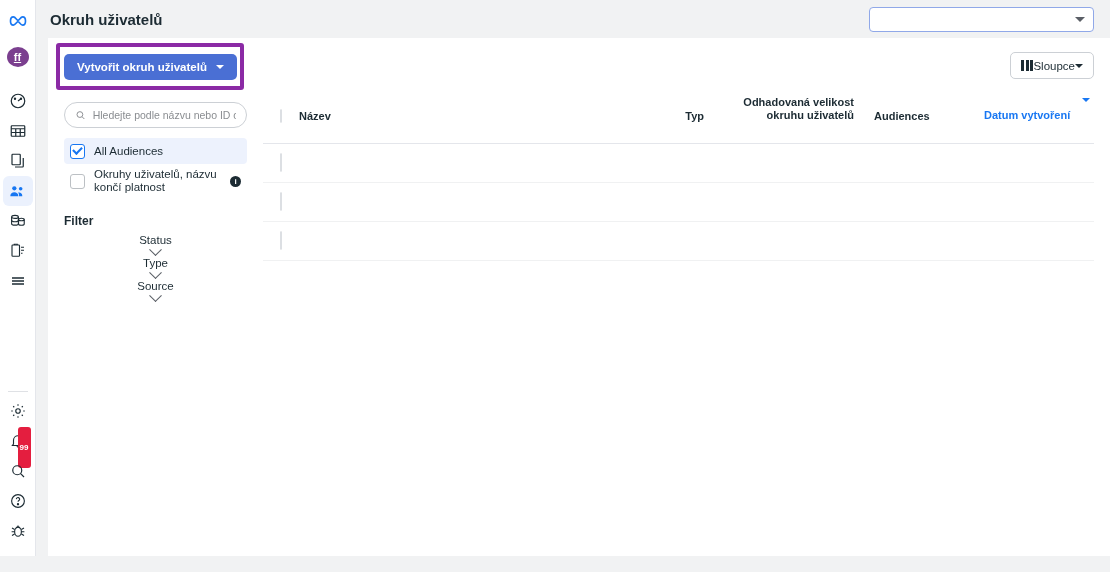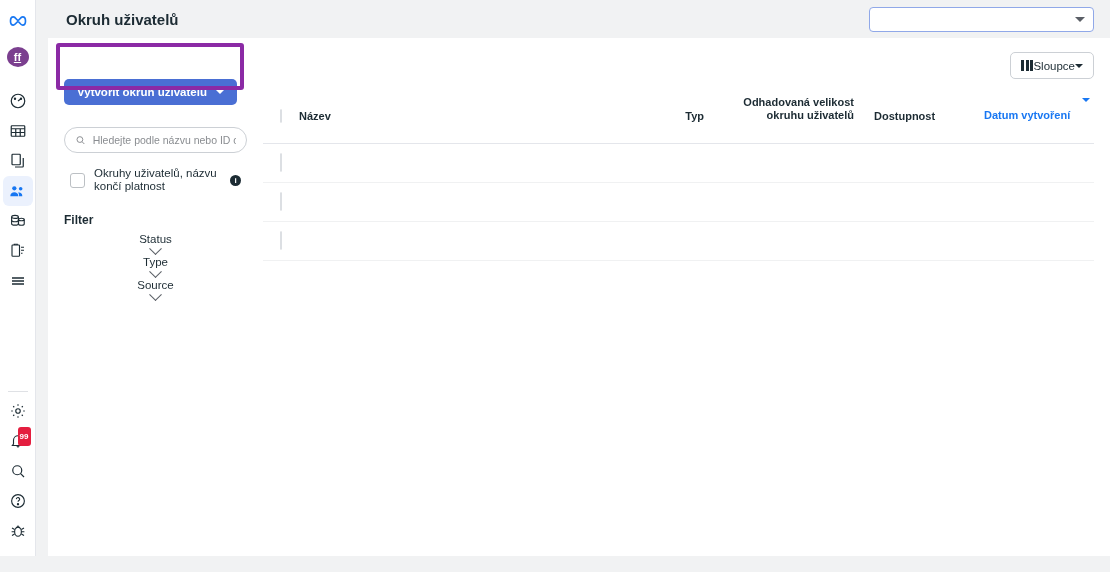--- a/index.html
+++ b/index.html
@@ -37,32 +37,32 @@
     font-size: 11px; font-weight: 700;
     display: flex; align-items: center; justify-content: center;
     text-decoration: underline;
   }
   .rail-spacer { flex: 1; }
   .rail-divider { width: 20px; height: 1px; background: #dfe1e5; margin: 4px 0; }
   .badge {
     position: absolute; top: 1px; right: 2px;
     background: #e41e3f; color: #fff;
     font-size: 8px; font-weight: 700;
-    line-height: 9px; padding: 5px 2px; border-radius: 3px;
+    line-height: 9px; padding: 16px 2px; border-radius: 3px;
   }
 
   
   #header {
     position: absolute; left: 36px; top: 0;
     width: 1074px; height: 38px;
     background: #f1f2f3;
     display: flex; align-items: center;
   }
   #page-title {
-    margin-left: 30px;
+    margin-left: 14px;
     font-size: 15px; font-weight: 700; color: #1c2b33;
   }
   #account-select {
     position: absolute; right: 16px; top: 7px;
     width: 225px; height: 25px;
     background: #fff;
     border: 1px solid #90a8e8;
     border-radius: 4px;
     display: flex; align-items: center; justify-content: flex-end;
     padding-right: 8px;
@@ -92,21 +92,20 @@
     pointer-events: none;
   }
   #create-btn {
     display: inline-flex; align-items: center; gap: 9px;
     height: 26px; padding: 0 13px;
     background: #4a6fd4; color: #ffffff;
     border: none; border-radius: 5px;
     font-family: "Liberation Sans", sans-serif;
     font-size: 11.5px; font-weight: 700;
     cursor: pointer;
-    margin-top: 25px;
   }
   #create-btn .caret { border-top-color: #fff; border-left-width: 4px; border-right-width: 4px; border-top-width: 4px; }
 
   #search-box {
     margin-top: 22px;
     height: 26px;
     border: 1px solid #ccd0d5; border-radius: 13px;
     display: flex; align-items: center; gap: 7px;
     padding: 0 10px;
   }
@@ -351,20 +350,24 @@
 
       <div id="search-box">
         <svg width="12" height="12" viewBox="0 0 24 24" fill="none" stroke="#8a8d91" stroke-width="2.2">
           <circle cx="11" cy="11" r="6.5"></circle>
             <path d="M16 16l5 5"></path>
         </svg>
         <input id="search-input" type="text" placeholder="Hledejte podle názvu nebo ID o..." style="">
       </div>
 
       <div style="margin-top:10px">
+        <div class="aud-row selected">
+          <span class="cb checked"></span>
+          <span class="aud-label">All Audiences</span>
+        </div>
         <div class="aud-row two-line">
           <span class="cb"></span>
           <span class="aud-label">Okruhy uživatelů, názvu končí platnost</span>
           <span class="info-dot">i</span>
         </div>
       </div>
 
       <div id="filter-title">Filter</div>
 
       <div class="filter-row">
@@ -396,21 +399,21 @@
 
       <table>
         <thead>
           <tr>
             <th class="c-check">
               <span class="cb-row"></span>
             </th>
             <th class="c-name">Název</th>
             <th class="c-type">Typ</th>
             <th class="c-size">Odhadovaná velikost okruhu uživatelů</th>
-            <th class="c-avail">Dostupnost</th>
+            <th class="c-avail">Audiences</th>
             <th class="c-date">
               <span>Datum vytvoření</span>
               <span class="sort-caret"></span>
             </th>
           </tr>
         </thead>
         <tbody>
           <tr>
             <td class="c-check">
               <span class="cb-row"></span>

